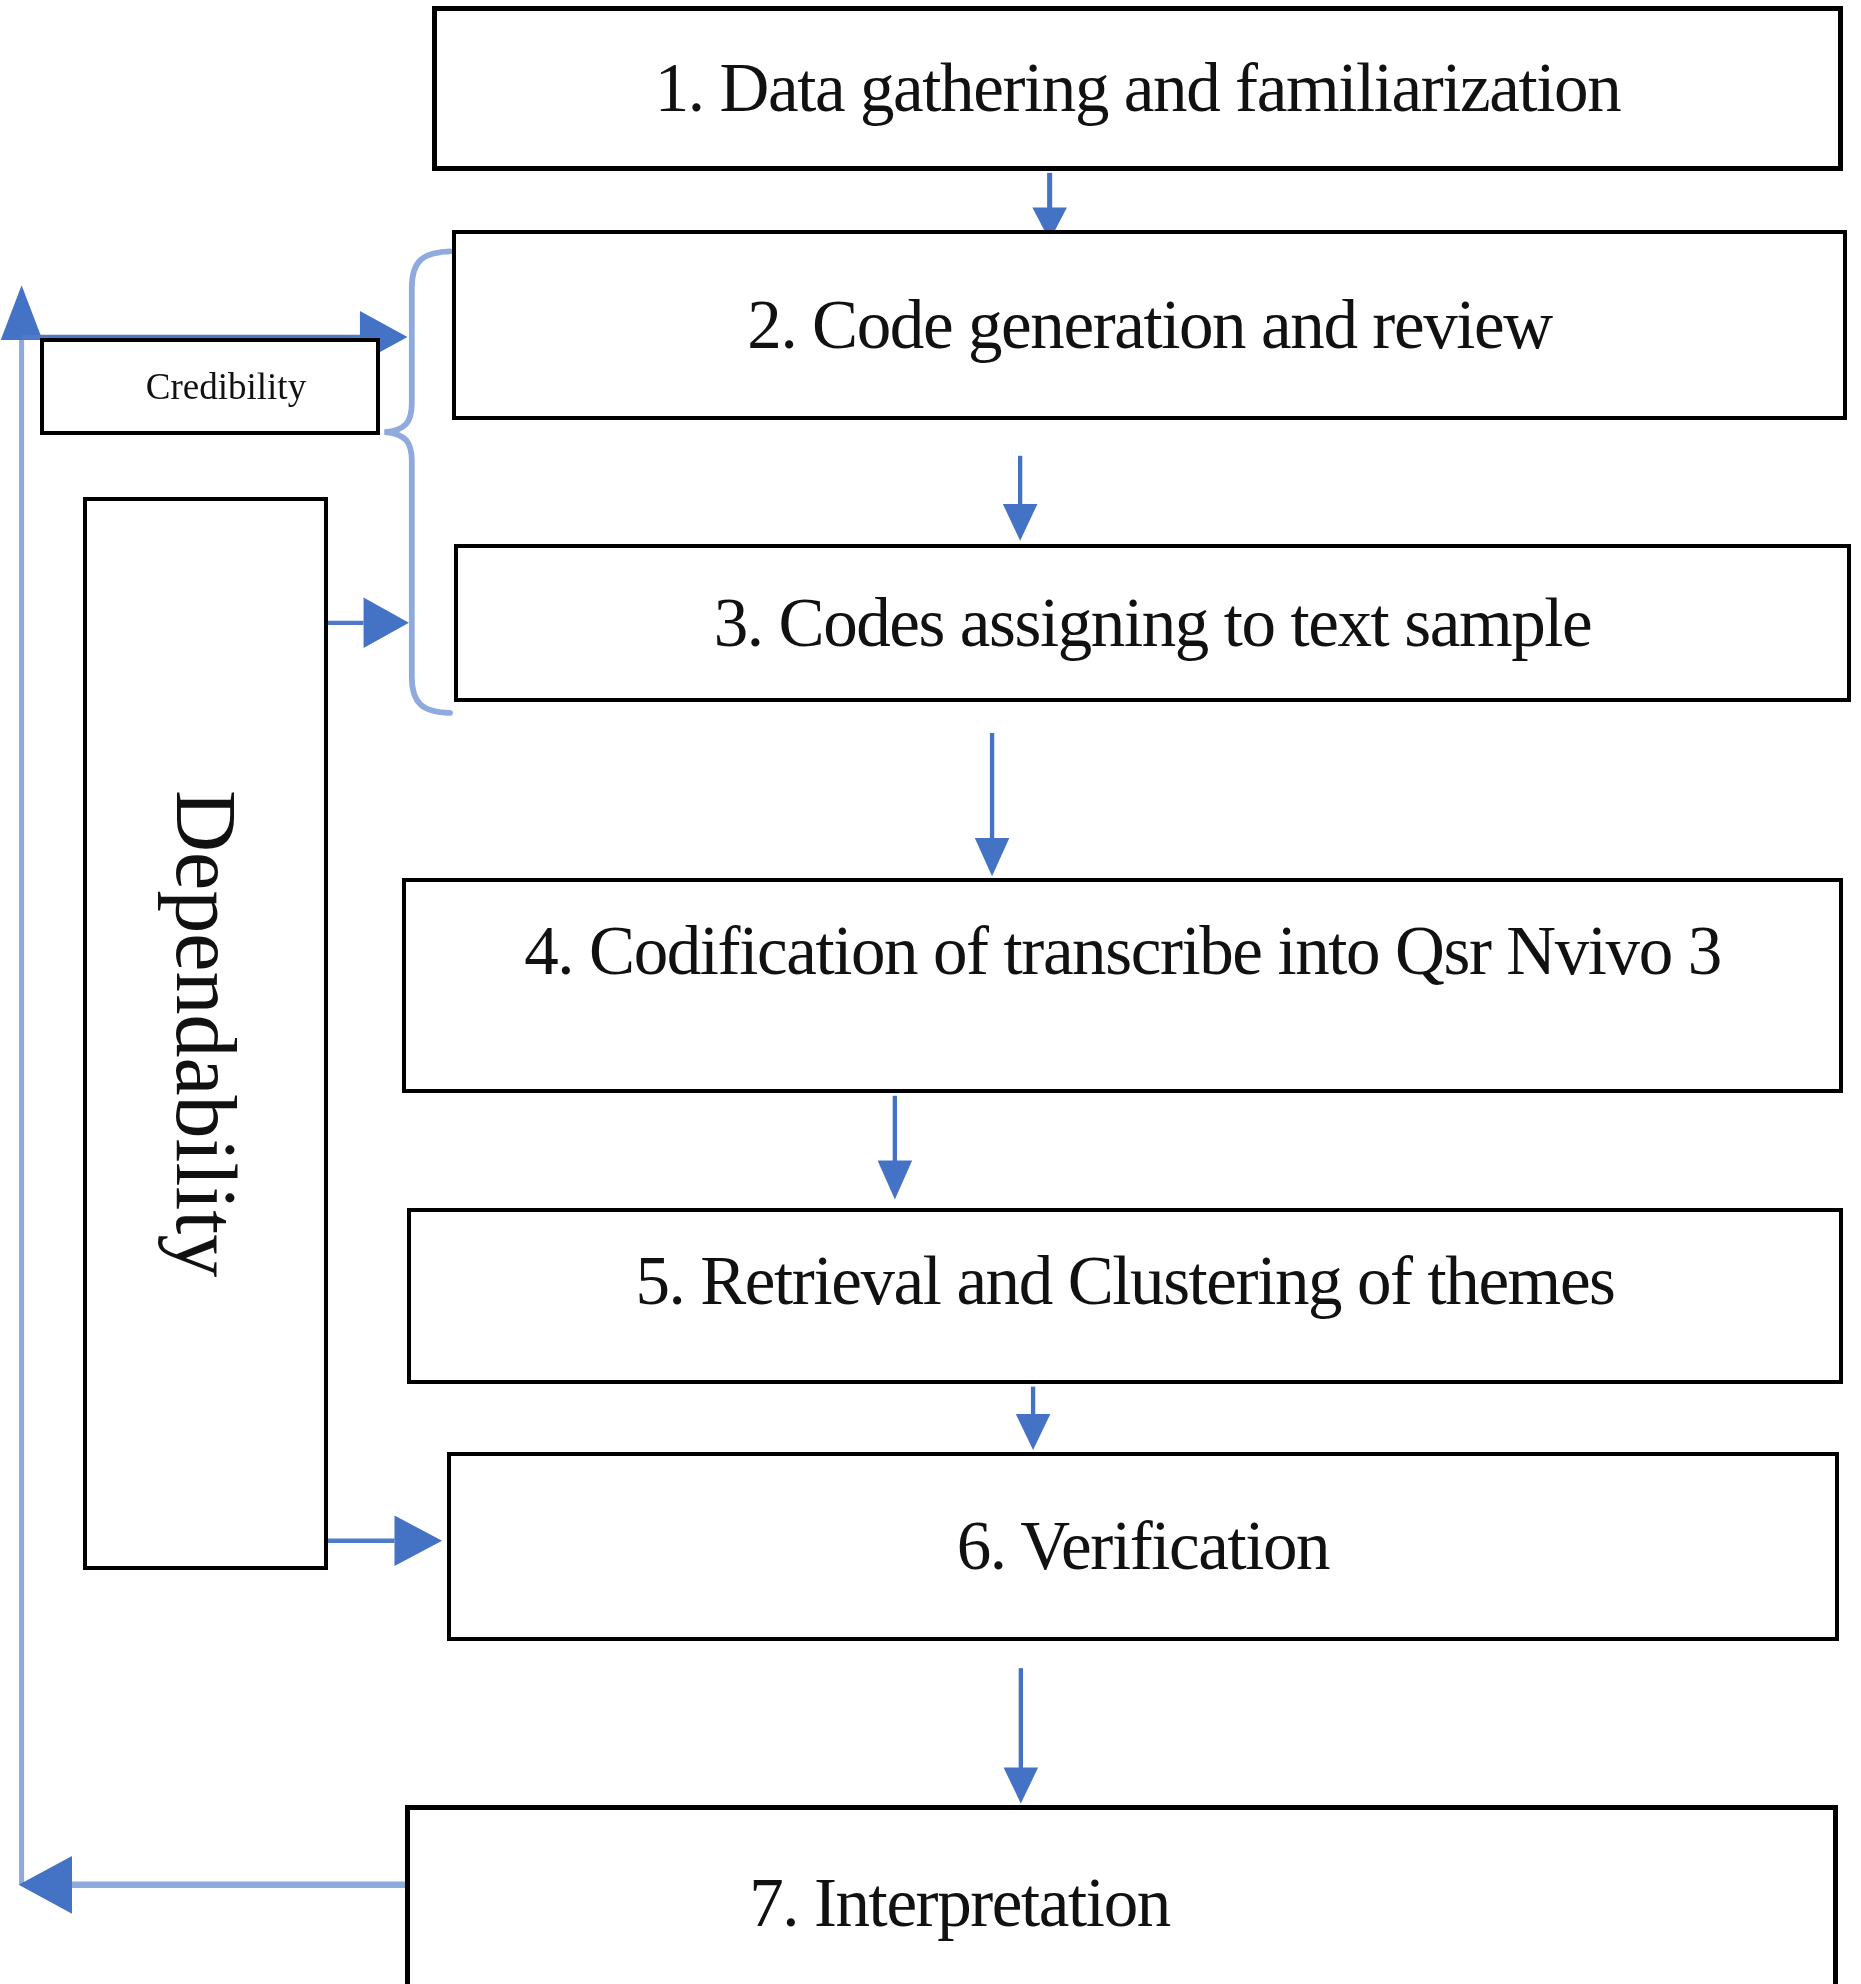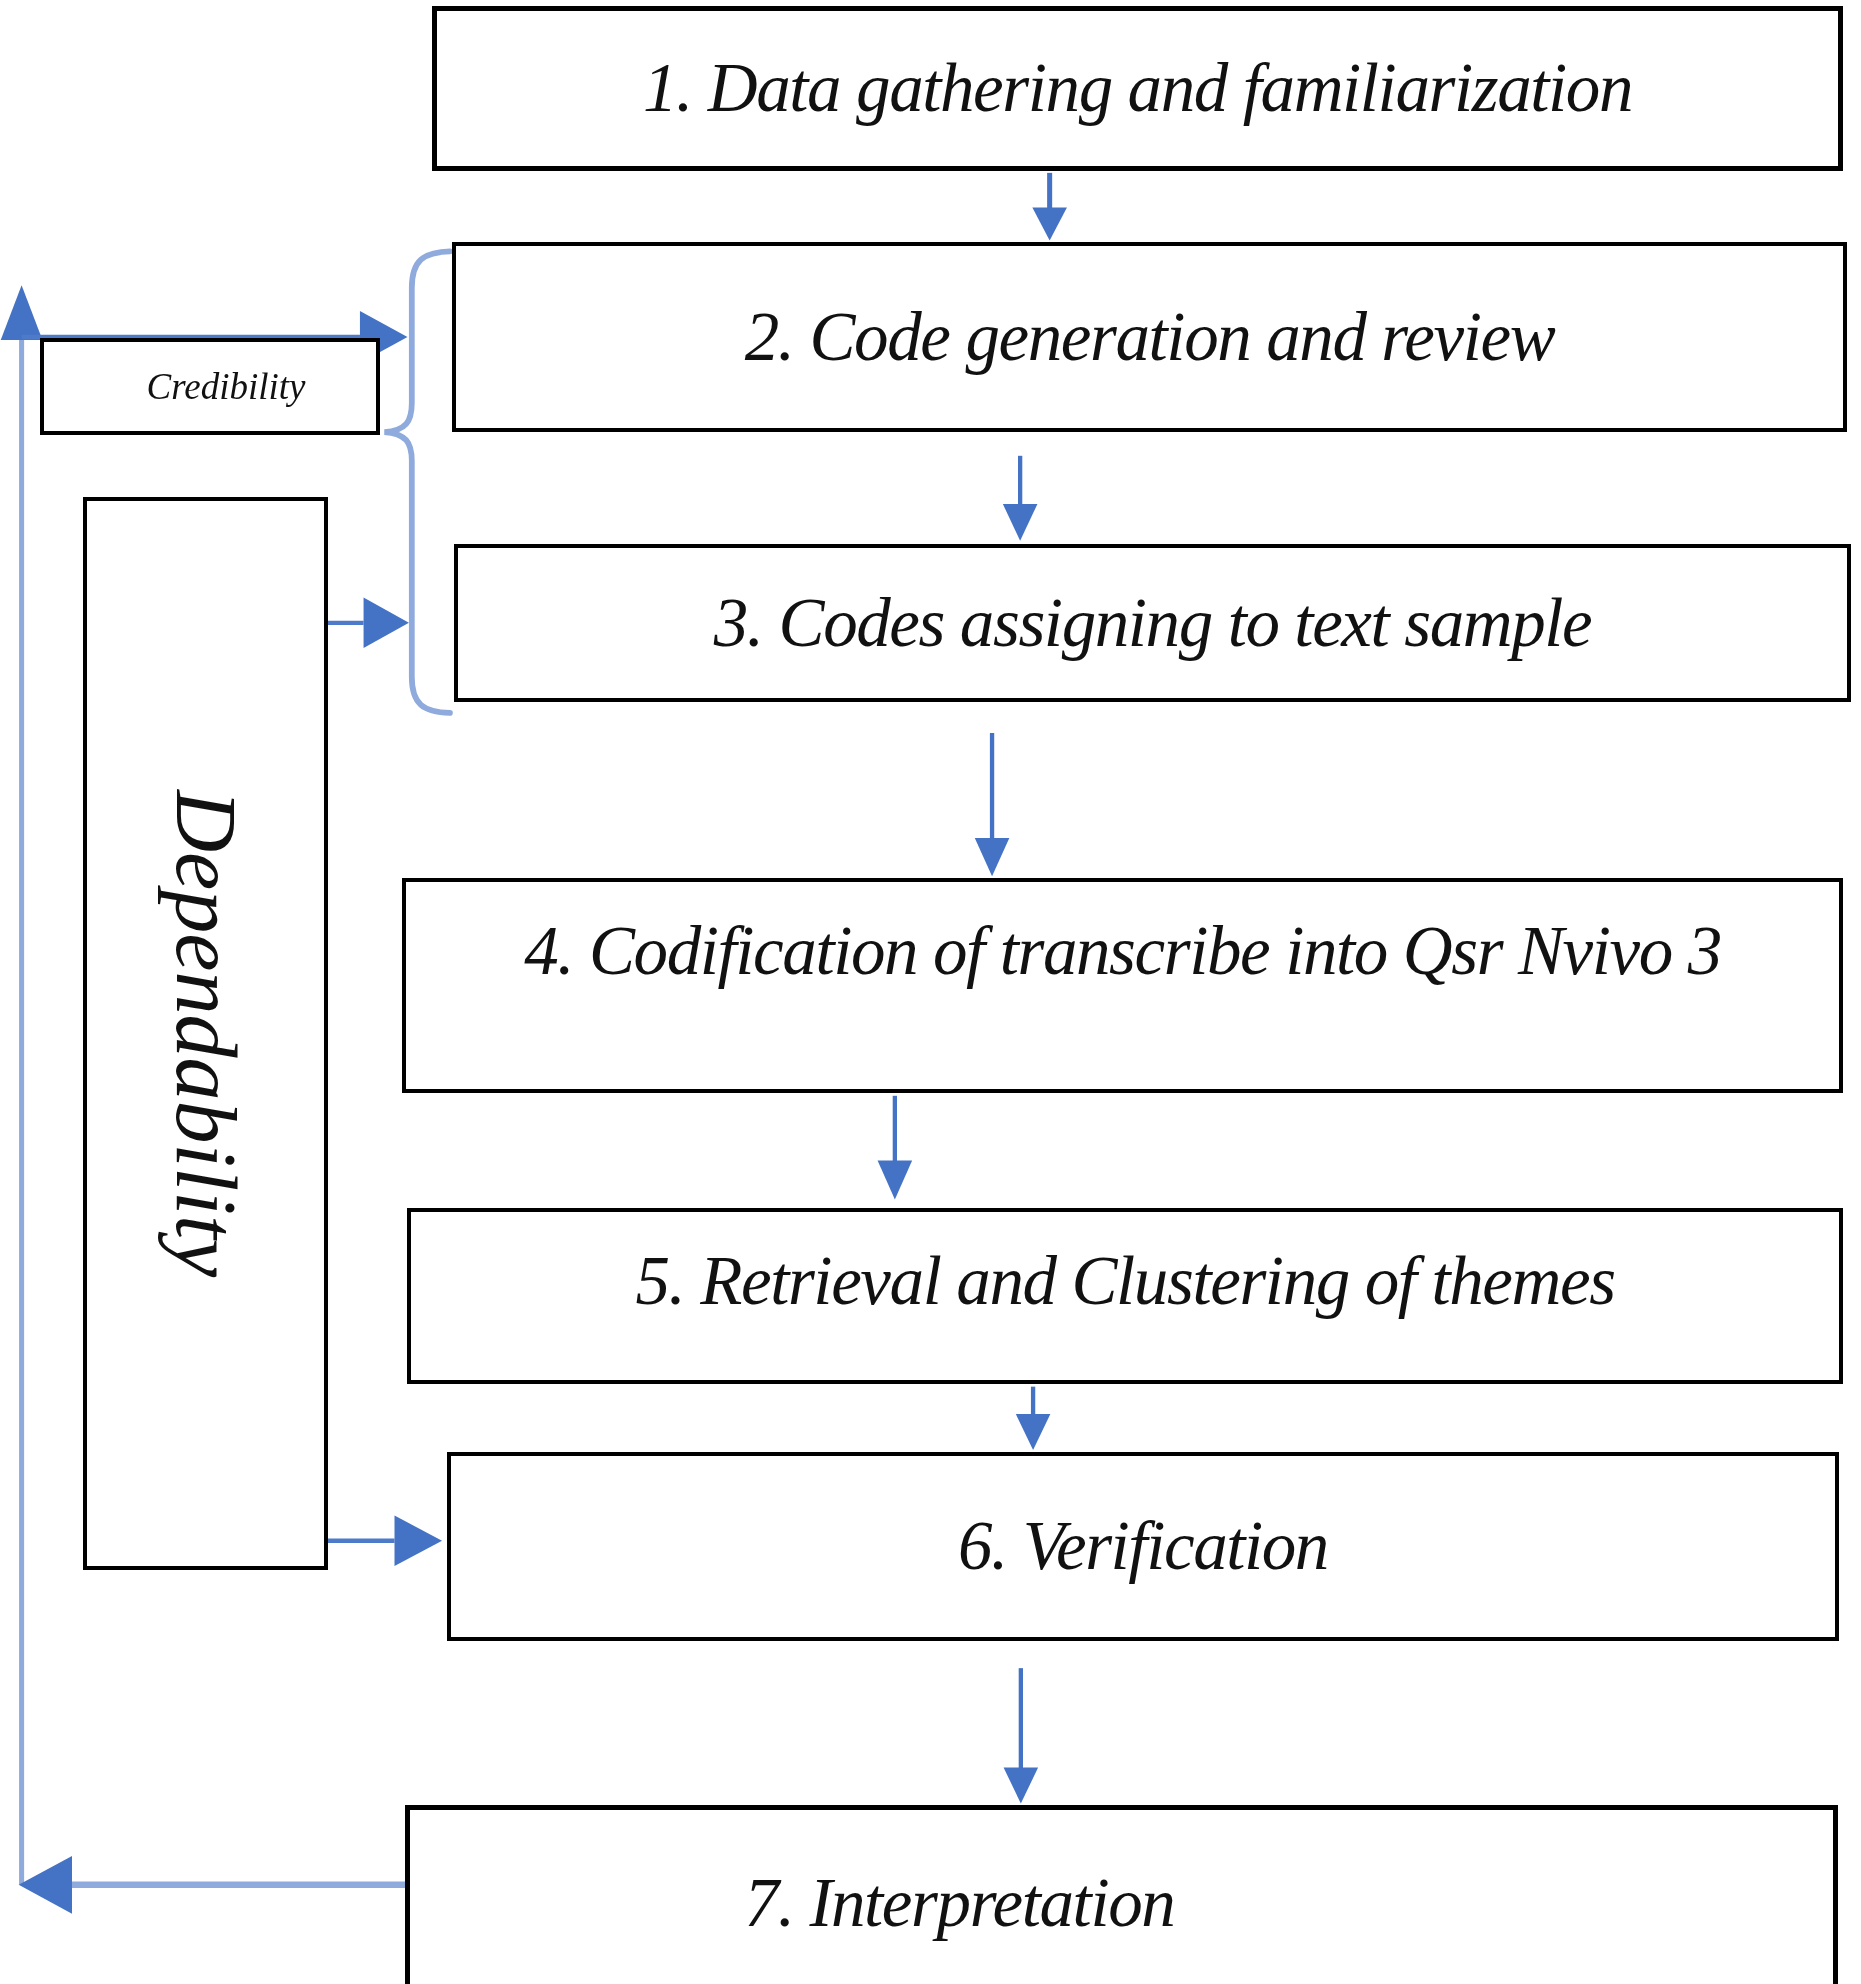--- a/index.html
+++ b/index.html
@@ -33,25 +33,24 @@
     display:flex;
     align-items:center;
     justify-content:center;
     z-index:2;
   }
   .box .lbl{
     font-size:69px;
     letter-spacing:-1.4px;
     white-space:nowrap;
     text-align:right;
-    font-style:italic;
   }
   
   .step1{left:432px;top:5.8px;width:1411px;height:165px;border-width:5px;}
-  .step2{left:452px;top:242px;width:1395px;height:190px;}
+  .step2{left:452px;top:230px;width:1395px;height:190px;}
   .step3{left:454px;top:544px;width:1397px;height:158px;}
   .step4{left:402px;top:878px;width:1441px;height:215px;}
   .step4 .lbl{margin-bottom:69px;}
   .step5{left:407px;top:1208px;width:1436px;height:176px;}
   .step5 .lbl{margin-bottom:29px;}
   .step6{left:447px;top:1452px;width:1392px;height:189px;}
   .step7{left:405px;top:1805px;width:1433px;height:197px;border-width:5px;}
   .step7 .lbl{transform:translateX(-162px);}
   
   .credibility{left:40px;top:338px;width:340px;height:97px;}

